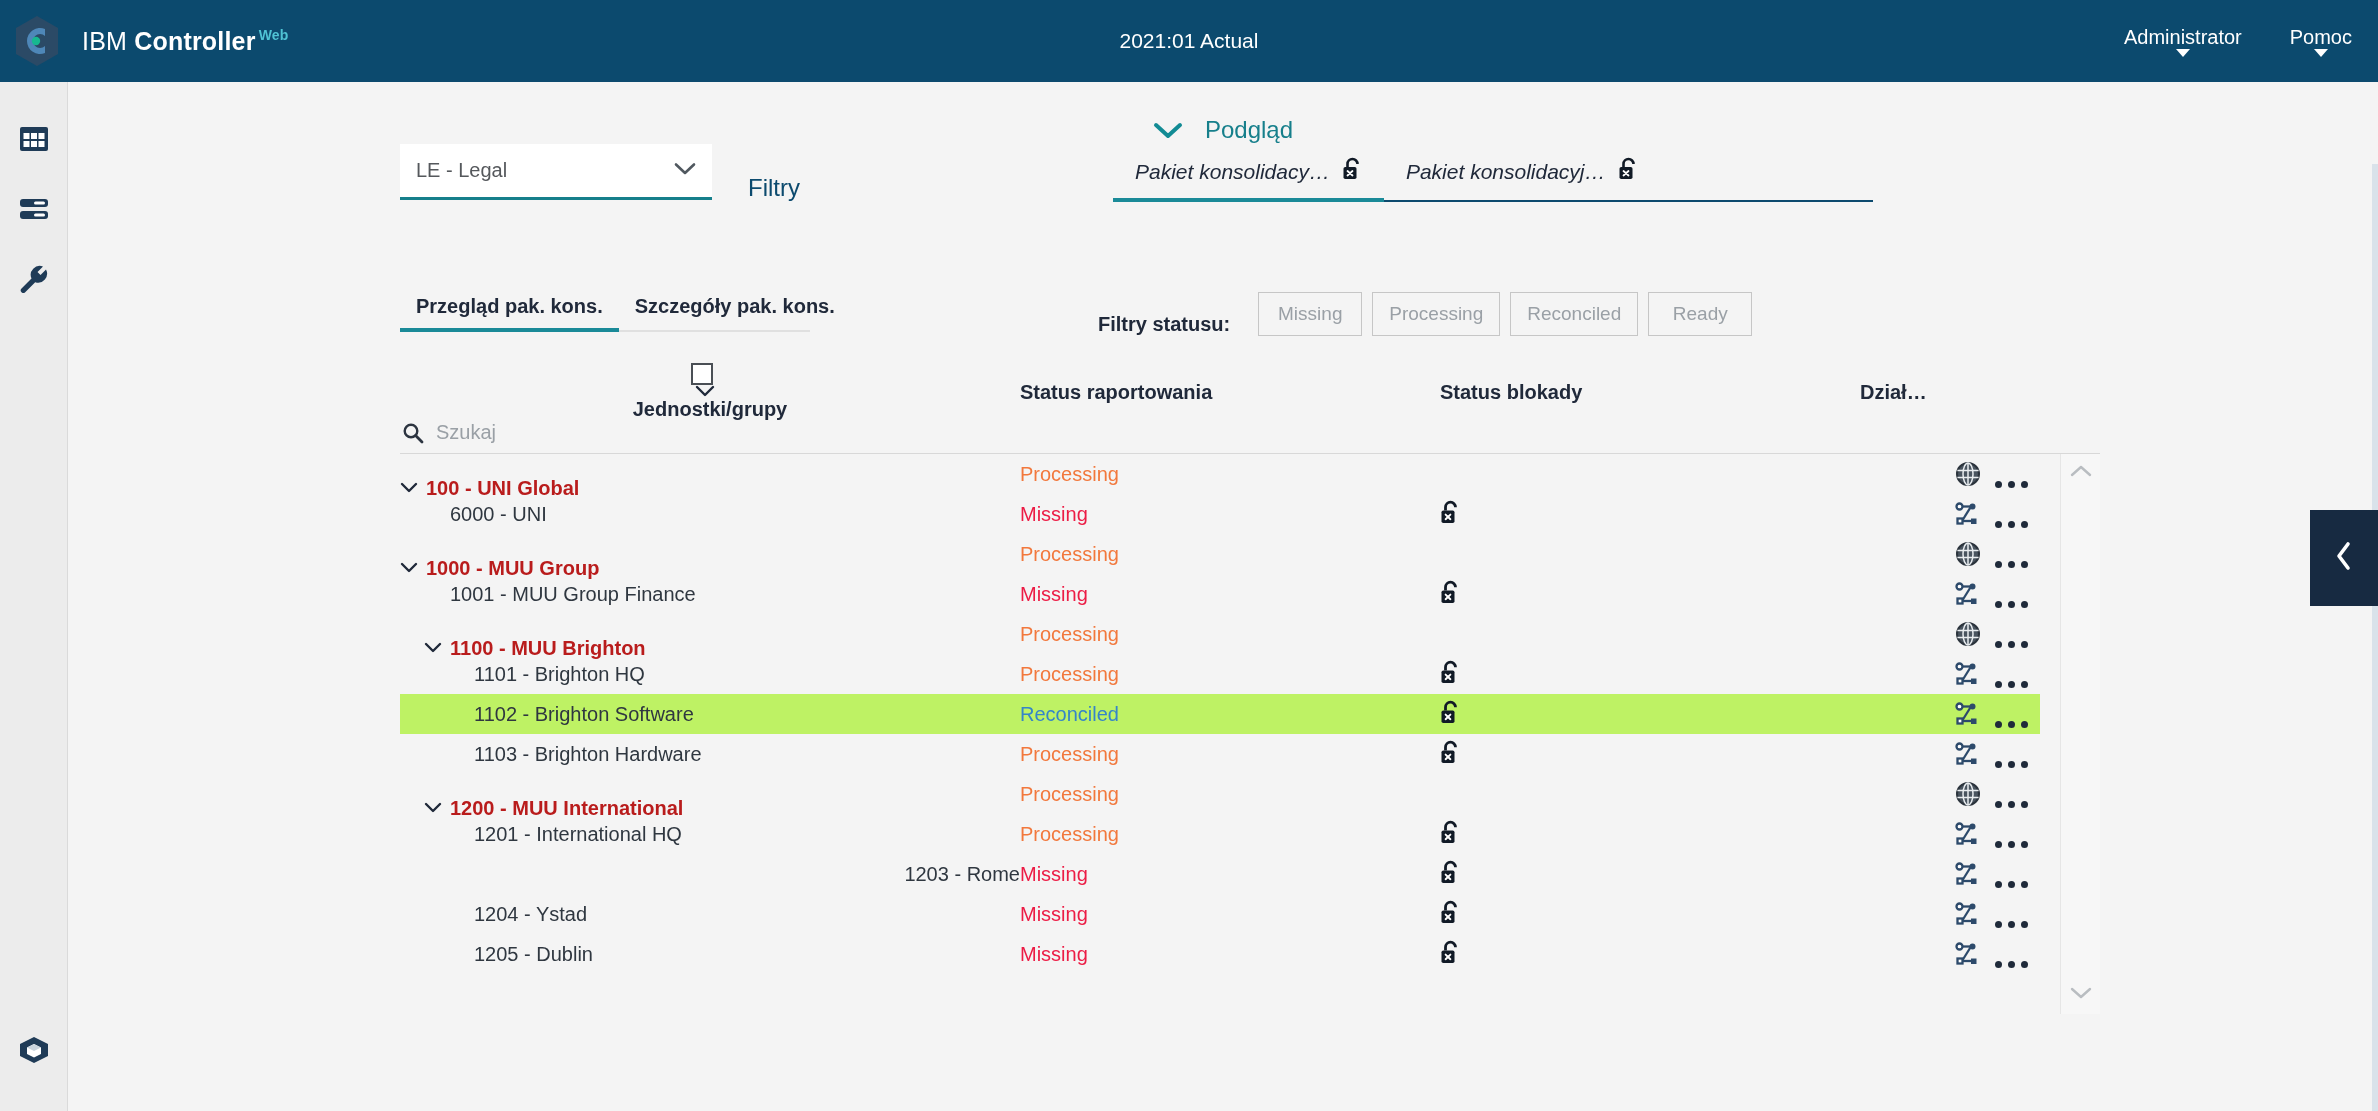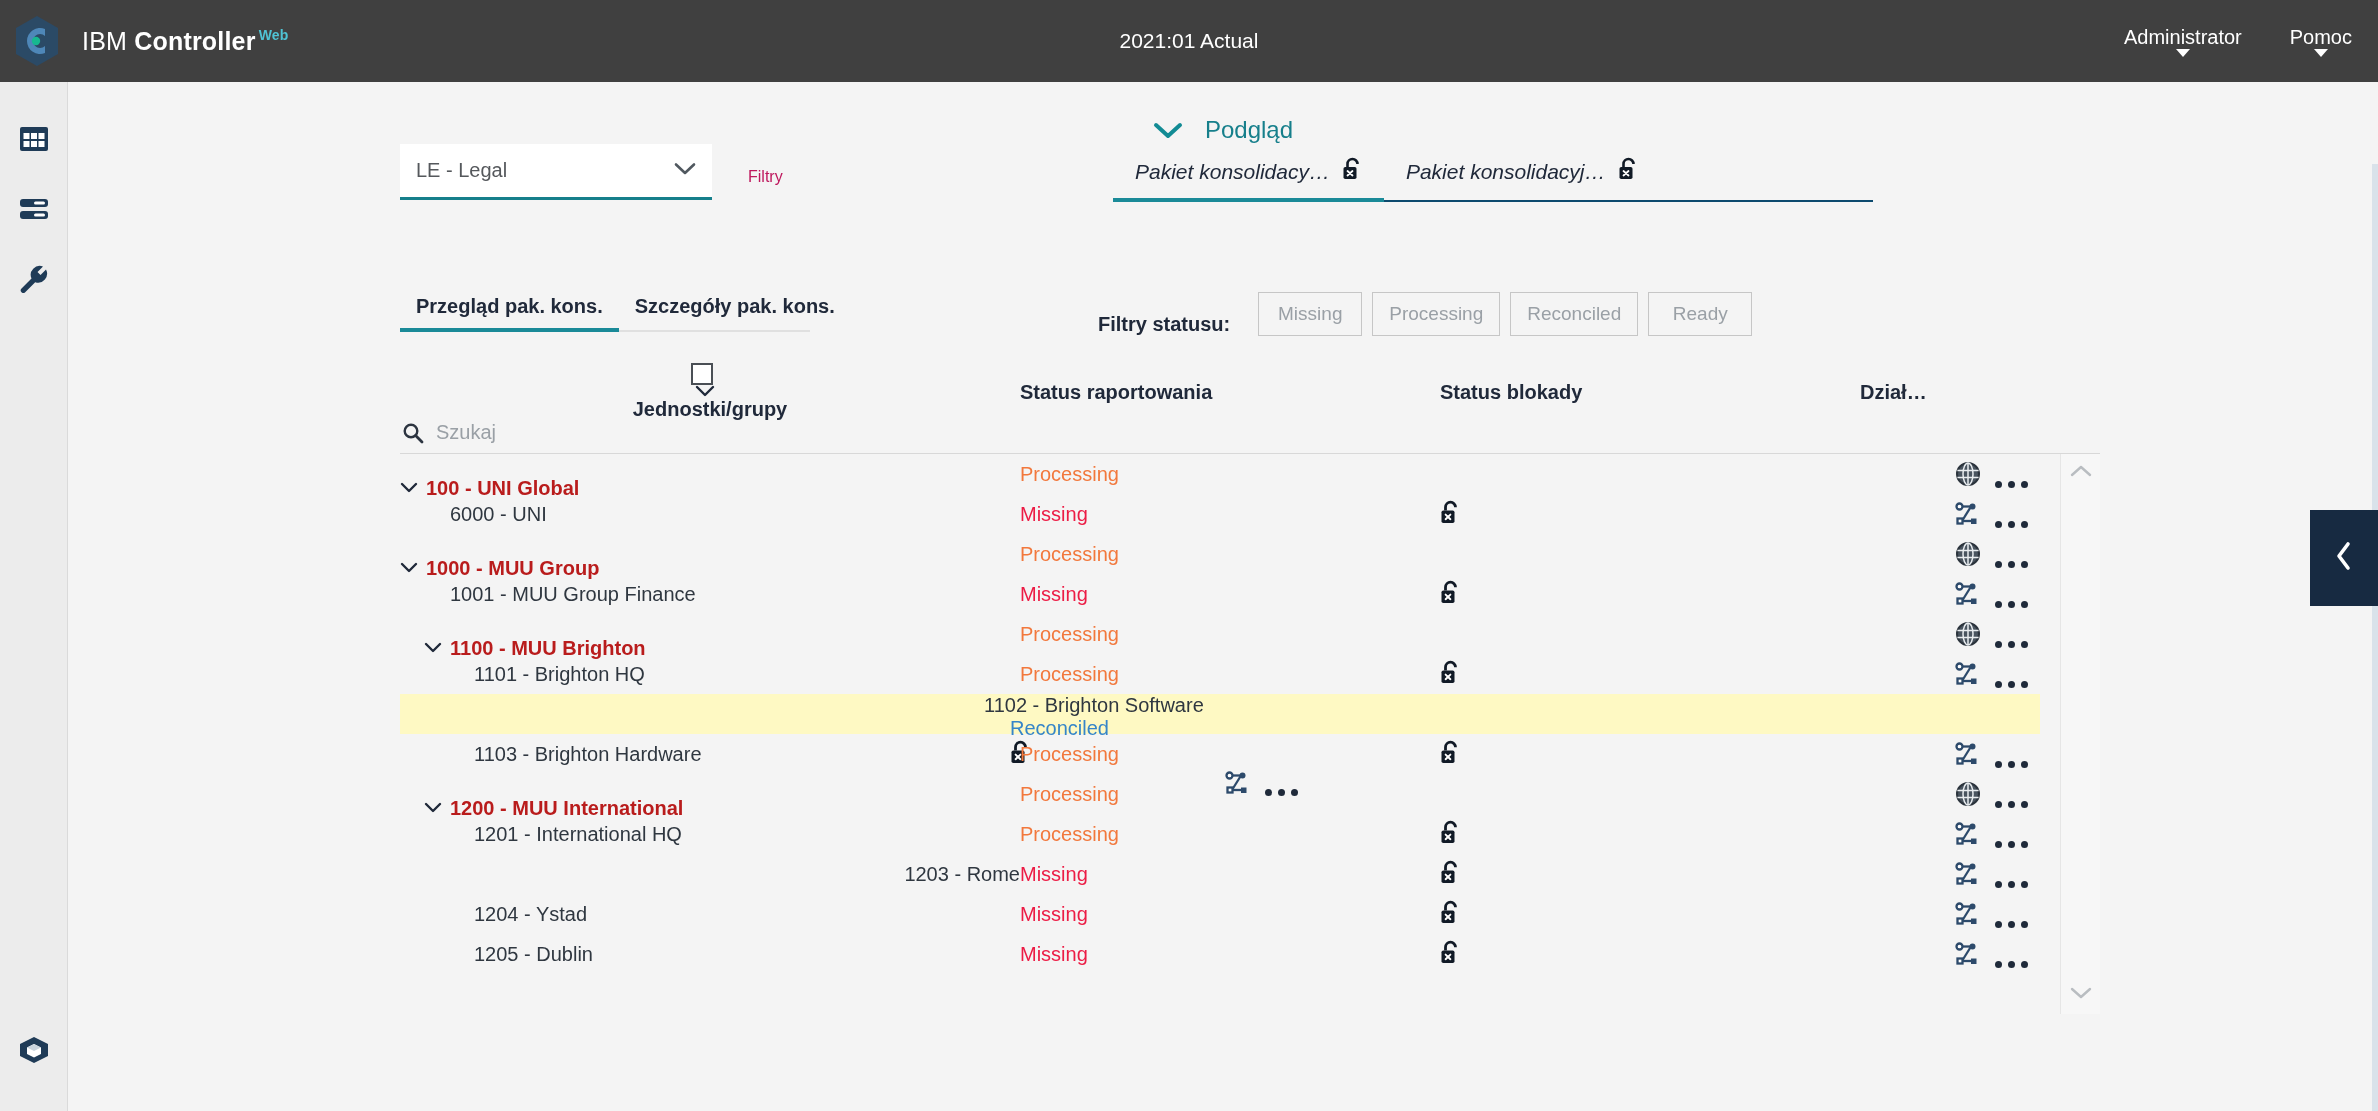--- a/index.html
+++ b/index.html
@@ -7,21 +7,21 @@
     width: 2378px; height: 1111px;
     font-family: "Liberation Sans", sans-serif;
     background: #f4f4f4;
     overflow: hidden;
   }
 
   
   .topbar {
     position: absolute; top: 0; left: 0;
     width: 2378px; height: 82px;
-    background: #404040;
+    background: #0c4a6e;
     display: flex; align-items: center;
   }
   .brand { display: flex; align-items: center; margin-left: 14px; }
   .brand-logo { width: 46px; height: 52px; position: relative; flex: none; }
   .brand-text {
     margin-left: 22px; color: #ffffff;
     font-size: 25px; letter-spacing: .2px; white-space: nowrap;
   }
   .brand-text .b-light { font-weight: 400; }
   .brand-text .b-bold { font-weight: 700; }
@@ -86,22 +86,22 @@
     width: 312px; height: 56px;
     background: #ffffff;
     border-bottom: 3px solid #167f8b;
     display: flex; align-items: center; cursor: pointer;
   }
   .select-wrap .sel-val {
     flex: 1; padding-left: 16px; color: #55585c; font-size: 20px;
   }
   .select-wrap .sel-chev { padding-right: 16px; color: #50585f; }
   .filtry-link {
-    position: absolute; left: 680px; top: 24px;
-    color: #be185d; font-size: 16px; cursor: pointer;
+    position: absolute; left: 680px; top: 30px;
+    color: #0c4a6e; font-size: 24px; cursor: pointer;
   }
 
   
   .pkg-tabs {
     position: absolute; left: 1045px; top: 0;
     width: 760px; height: 58px;
     border-bottom: 2px solid #0c4a6e;
     display: flex; align-items: flex-end; gap: 0; font-style: italic;
   }
   .pkg-tab {
@@ -183,21 +183,21 @@
   .search-input::placeholder { color: #9aa0a6; }
 
   .rows-wrap {
     position: relative; width: 1700px; height: 560px;
   }
   .rows { width: 1640px; }
   .row {
     display: flex; align-items: center; height: 40px;
     position: relative;
   }
-  .row.selected { background: #fef9c3; flex-direction: column; }
+  .row.selected { background: #bef264; }
   .row .c-unit {
     width: 620px; display: flex; align-items: center;
     font-size: 20px; color: #2f3740; white-space: nowrap;
   }
   .row.group .c-unit { font-weight: 700; color: #b91c1c; margin-top: 28px; }
   .row .c-rep { width: 420px; font-size: 20px; white-space: nowrap; }
   .row .c-lock { width: 420px; display: flex; align-items: center; }
   .row .c-act {
     width: 180px; display: flex; align-items: center;
     justify-content: flex-end; gap: 0; padding-right: 6px;

